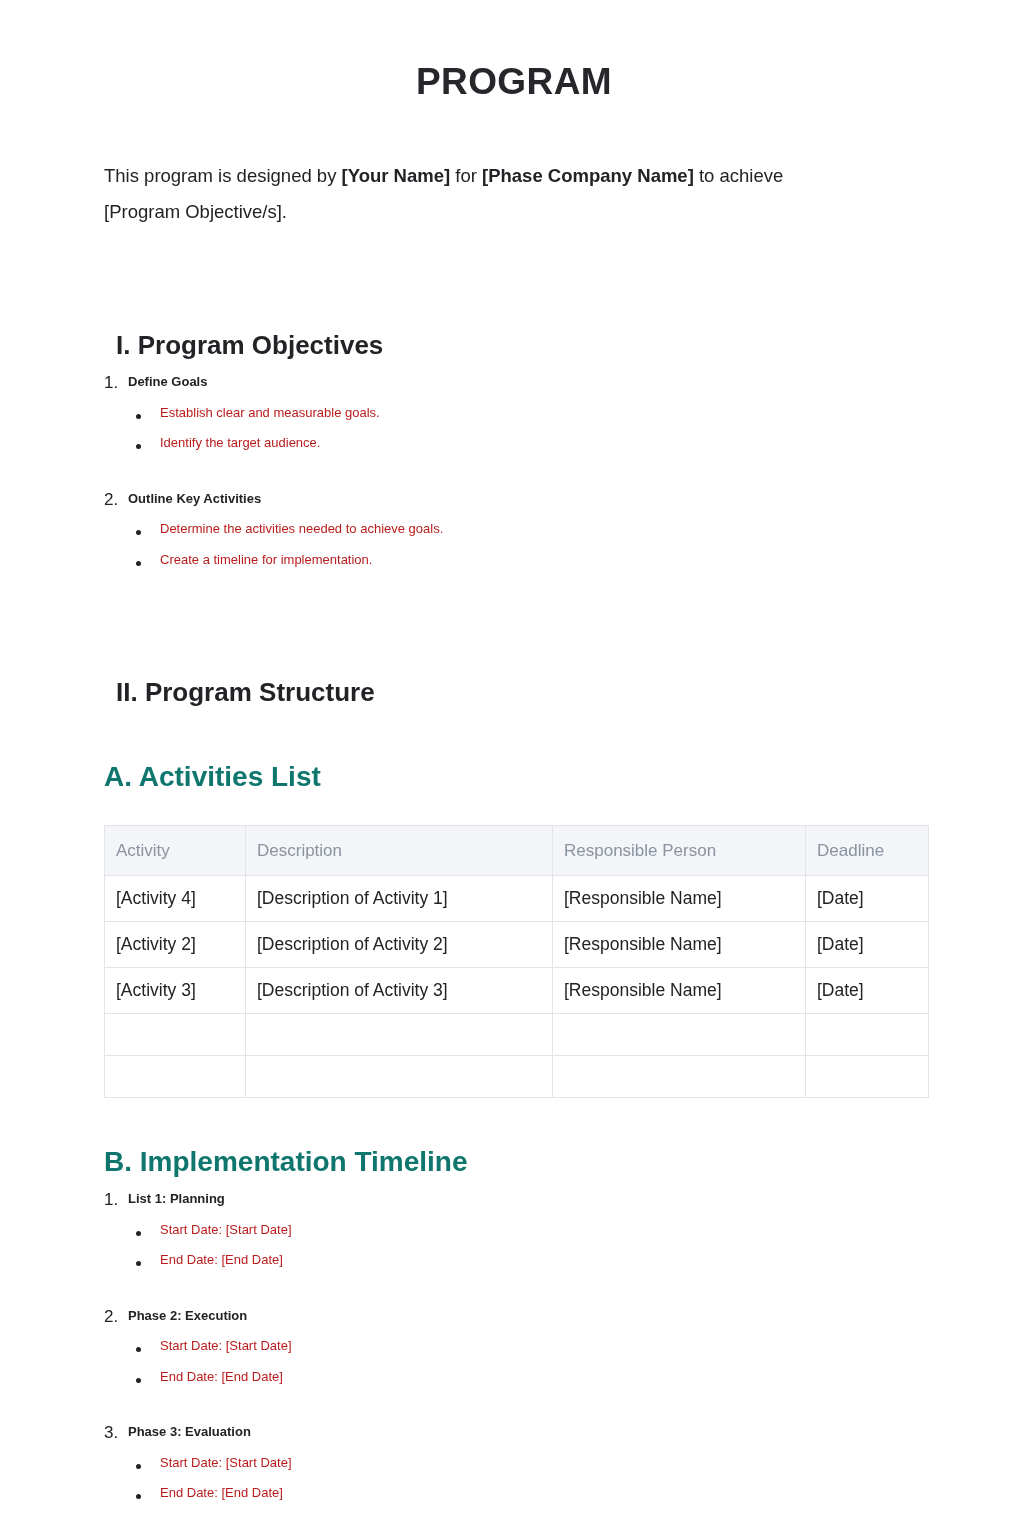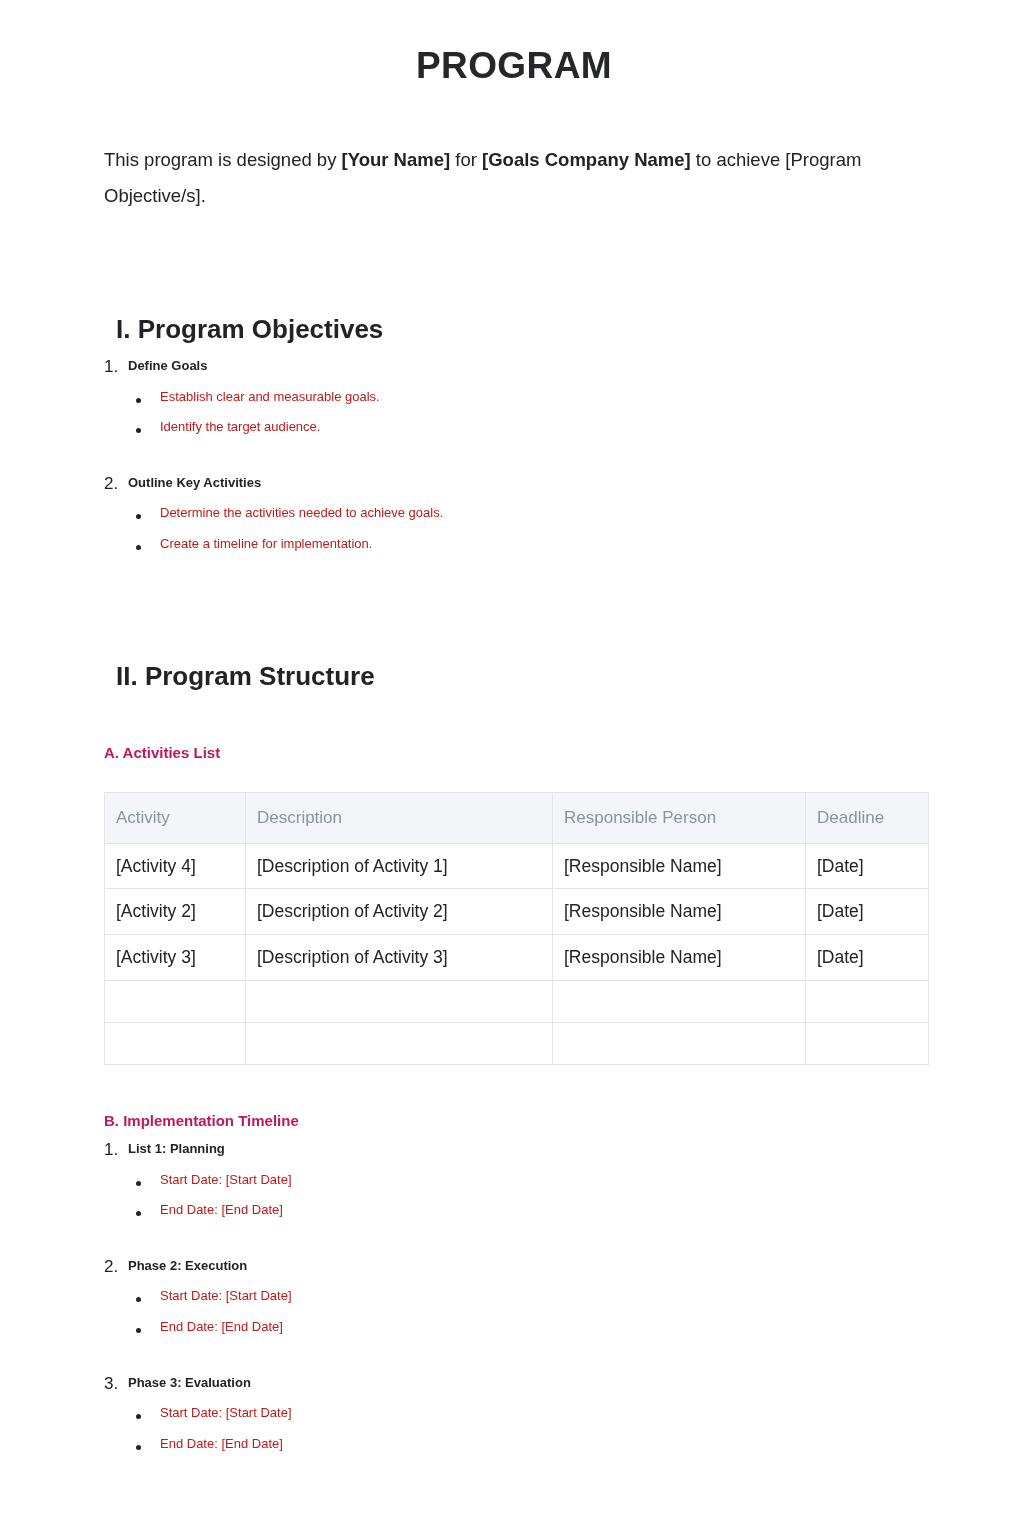--- a/index.html
+++ b/index.html
@@ -13,21 +13,21 @@
     font-family: "Liberation Sans", sans-serif;
     color: #222326;
     -webkit-font-smoothing: antialiased;
     overflow: hidden;
   }
   .page {
     position: relative;
     width: 1028px;
     height: 1458px;
     box-sizing: border-box;
-    padding: 0 104px;
+    padding: 16px 104px;
     background: #ffffff;
   }
   .doc-title {
     text-align: center;
     font-size: 37px;
     font-weight: bold;
     letter-spacing: 0.4px;
     color: #26272b;
     margin: 0;
     padding-top: 44px;
@@ -47,23 +47,23 @@
     font-size: 26px;
     font-weight: bold;
     color: #222326;
     margin: 12px;
     line-height: 1.25;
   }
   .sec1-head { padding-top: 86px; }
   .sec2-head { padding-top: 72px; }
 
   h3.letter {
-    font-size: 15px;
-    font-weight: bold;
-    color: #be185d;
+    font-size: 28px;
+    font-weight: bold;
+    color: #0f766e;
     margin: 0;
     line-height: 1.3;
   }
   .act-head { padding-top: 38px; }
   .tl-head  { padding-top: 46px; }
 
   ol.numbered {
     list-style: none;
     margin: 0;
     padding: 0;
@@ -150,21 +150,21 @@
   }
   table.activities tr.empty td { height: 19px; }
 </style>
 </head>
 <body>
 
 <div class="page">
 
   <h1 class="doc-title">PROGRAM</h1>
 
-  <p class="intro"><span>This program is designed by </span><b>[Your Name]</b><span> for </span><b>[Goals Company Name]</b><span> to achieve [Program Objective/s].</span></p>
+  <p class="intro"><span>This program is designed by </span><b>[Your Name]</b><span> for </span><b>[Phase Company Name]</b><span> to achieve [Program Objective/s].</span></p>
 
   <h2 class="roman sec1-head">I. Program Objectives</h2>
 
   <ol class="numbered">
     <li>
       <span class="item-title">Define Goals</span>
       <ul class="bullets">
         <li>Establish clear and measurable goals.</li>
         <li>Identify the target audience.</li>
       </ul>

